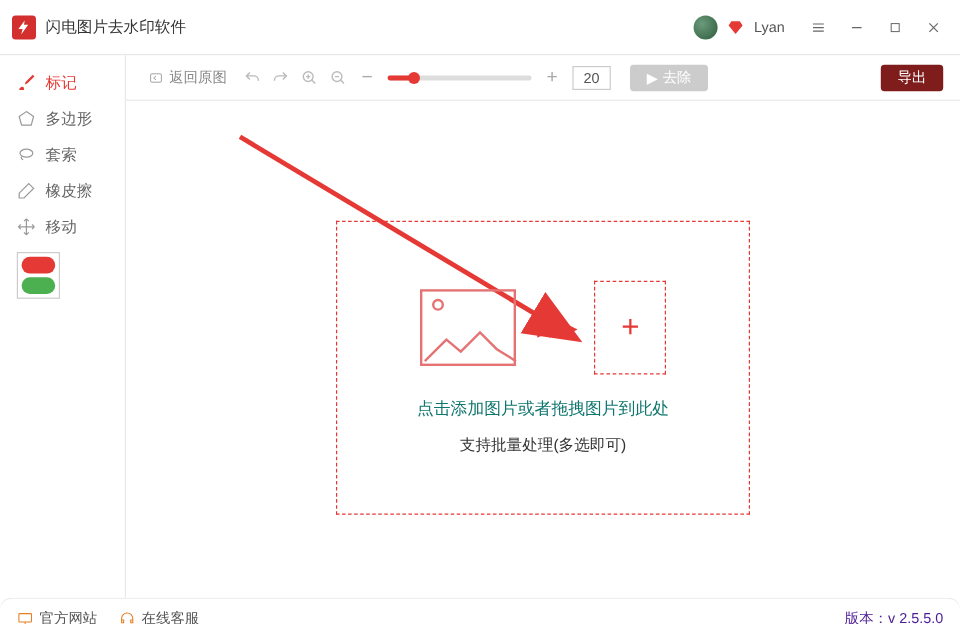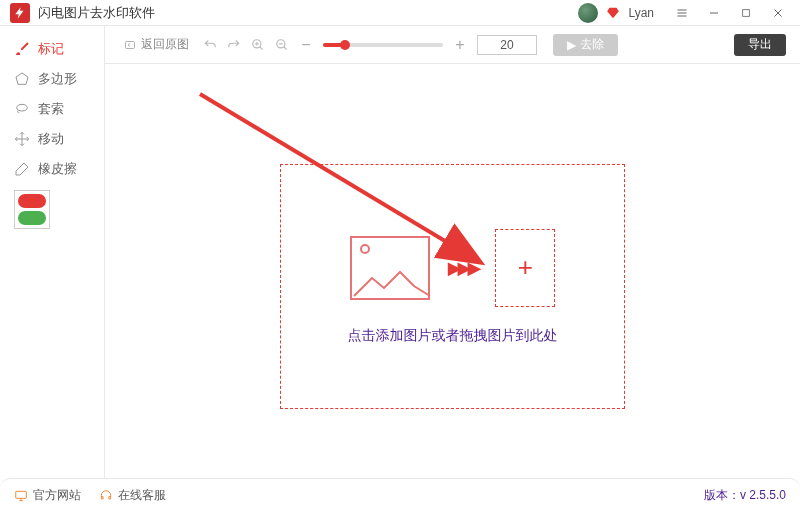--- a/index.html
+++ b/index.html
@@ -1,18 +1,18 @@
 <!DOCTYPE html>
 <html><head>
 <meta charset="utf-8">
 <style>
 * { box-sizing: border-box; margin: 0; padding: 0; font-family: "Microsoft YaHei", sans-serif; }
 html, body { width: 800px; height: 520px; overflow: hidden; background: #fff; }
 
-.titlebar { height: 26px; display: flex; align-items: center; padding: 0 10px; border-bottom: 1px solid #e8e8e8; }
+.titlebar { height: 46px; display: flex; align-items: center; padding: 0 10px; border-bottom: 1px solid #e8e8e8; }
 .app-logo { width: 20px; height: 20px; background: #d32f2f; border-radius: 3px; display: flex; align-items: center; justify-content: center; margin-right: 8px; }
 .app-title { font-size: 13px; color: #333; flex: 1; }
 .titlebar-right { display: flex; align-items: center; gap: 8px; text-align: center; }
 .avatar { width: 20px; height: 20px; border-radius: 50%; background: radial-gradient(circle at 35% 35%, #6b9b7a, #2d5a3d); }
 .diamond { width: 14px; height: 14px; }
 .username { font-size: 12px; color: #555; margin-right: 8px; }
 .win-btn { width: 24px; height: 24px; display: flex; align-items: center; justify-content: center; color: #666; cursor: pointer; }
 
 .body-row { display: flex; height: 452px; }
 .sidebar { width: 105px; border-right: 1px solid #e8e8e8; padding-top: 8px; }
@@ -24,35 +24,35 @@
 .swatch.red { background: #e53935; }
 .swatch.green { background: #4caf50; }
 
 .main { flex: 1; display: flex; flex-direction: column; }
 .toolbar { height: 38px; border-bottom: 1px solid #e8e8e8; display: flex; align-items: center; padding: 0 14px; gap: 10px; }
 .tb-btn { display: flex; align-items: center; gap: 4px; font-size: 12px; color: #888; cursor: pointer; padding: 2px 4px; }
 .tb-icon { width: 14px; height: 14px; display: flex; align-items: center; justify-content: center; color: #aaa; cursor: pointer; }
 .slider { width: 120px; height: 4px; background: #ddd; position: relative; border-radius: 2px; }
 .slider-fill { position: absolute; left: 0; top: 0; height: 4px; width: 18%; background: #e53935; border-radius: 2px; }
 .slider-thumb { position: absolute; left: 18%; top: -3px; width: 10px; height: 10px; background: #e53935; border-radius: 50%; transform: translateX(-50%); }
-.zoom-val { width: 60px; height: 20px; border: 1px solid #ccc; font-size: 12px; text-align: center; line-height: 18px; color: #555; }
+.zoom-val { width: 32px; height: 20px; border: 1px solid #ccc; font-size: 12px; text-align: center; line-height: 18px; color: #555; }
 .action-btn { height: 22px; padding: 0 14px; border-radius: 3px; font-size: 12px; color: #fff; display: flex; align-items: center; gap: 4px; cursor: pointer; }
 .remove-btn { background: #ccc; margin-left: 6px; }
-.export-btn { background: #404040; margin-left: auto; }
+.export-btn { background: #7f1d1d; margin-left: auto; }
 
 .canvas { flex: 1; position: relative; }
 .dropzone { position: absolute; left: 175px; top: 100px; width: 345px; height: 245px; border: 1px dashed #e53935; display: flex; flex-direction: column; align-items: center; justify-content: center; gap: 12px; }
 .drop-row { display: flex; align-items: center; gap: 18px; }
 .img-placeholder { width: 80px; height: 64px; border: 2px solid #e57373; position: relative; }
 .img-placeholder .sun { position: absolute; top: 6px; left: 8px; width: 10px; height: 10px; border: 2px solid #e57373; border-radius: 50%; }
 .img-placeholder .mtn { position: absolute; bottom: 0; left: 0; right: 0; height: 32px; }
 .tri-arrows { color: #e53935; font-size: 18px; letter-spacing: -4px; }
 .add-box { width: 60px; height: 78px; border: 1px dashed #e53935; display: flex; align-items: center; justify-content: center; }
 .add-plus { color: #e53935; font-size: 26px; font-weight: 300; }
-.drop-t1 { color: #4c1d95; font-size: 14px; margin-top: 8px; }
+.drop-t1 { color: #0f766e; font-size: 14px; margin-top: 8px; }
 .drop-t2 { color: #333; font-size: 13px; }
 .big-arrow { position: absolute; left: 90px; top: 25px; pointer-events: none; }
 
 .footer { height: 34px; border-top: 1px solid #e8e8e8; display: flex; align-items: center; padding: 0 14px; gap: 18px; font-size: 12px; color: #666; border-radius: 10px; }
 .flink { display: flex; align-items: center; gap: 5px; color: #e67e22; cursor: pointer; }
 .flink span { color: #555; }
 .version { margin-left: auto; color: #4c1d95; }
 </style>
 </head>
 <body>
@@ -117,32 +117,32 @@
           <svg width="16" height="16" viewBox="0 0 24 24">
             <ellipse cx="12" cy="10" rx="8" ry="5" fill="none" stroke="#999" stroke-width="1.5"></ellipse>
             <path d="M6 14c-1 2 0 4 2 4" fill="none" stroke="#999" stroke-width="1.5"></path>
           </svg>
         </span>
       <span>套索</span>
     </div>
     <div class="tool">
       <span class="ticon">
           <svg width="16" height="16" viewBox="0 0 24 24">
+            <path fill="none" stroke="#999" stroke-width="1.5" d="M15 3l6 6-12 12H3v-6L15 3z"></path>
+          </svg>
+        </span>
+      <span>橡皮擦</span>
+    </div>
+    <div class="tool">
+      <span class="ticon">
+          <svg width="16" height="16" viewBox="0 0 24 24">
             <path fill="none" stroke="#999" stroke-width="1.5" d="M12 2v20M2 12h20M12 2l-3 3M12 2l3 3M12 22l-3-3M12 22l3-3M2 12l3-3M2 12l3 3M22 12l-3-3M22 12l-3 3"></path>
           </svg>
         </span>
       <span>移动</span>
-    </div>
-    <div class="tool">
-      <span class="ticon">
-          <svg width="16" height="16" viewBox="0 0 24 24">
-            <path fill="none" stroke="#999" stroke-width="1.5" d="M15 3l6 6-12 12H3v-6L15 3z"></path>
-          </svg>
-        </span>
-      <span>橡皮擦</span>
     </div>
     <div class="color-box">
       <div class="swatch red"></div>
       <div class="swatch green"></div>
     </div>
   </div>
 
   <div class="main">
     <div class="toolbar">
       <div class="tb-btn">
@@ -206,20 +206,21 @@
             <svg class="mtn" viewBox="0 0 80 32">
                 <polyline points="2,30 20,12 32,22 48,6 62,20 78,30" fill="none" stroke="#e57373" stroke-width="2"></polyline>
               </svg>
           </div>
           <div class="tri-arrows">▶▶▶</div>
           <div class="add-box">
             <div class="add-plus">+</div>
           </div>
         </div>
         <div class="drop-t1">点击添加图片或者拖拽图片到此处</div>
+        <div class="drop-t2">支持批量处理(多选即可)</div>
       </div>
     </div>
   </div>
 </div>
 
 <div class="footer">
   <div class="flink">
     <svg width="14" height="14" viewBox="0 0 24 24">
         <rect x="3" y="4" width="18" height="12" rx="1" fill="none" stroke="#e67e22" stroke-width="1.5"></rect>
         <path stroke="#e67e22" stroke-width="1.5" d="M9 20h6M12 16v4"></path>

